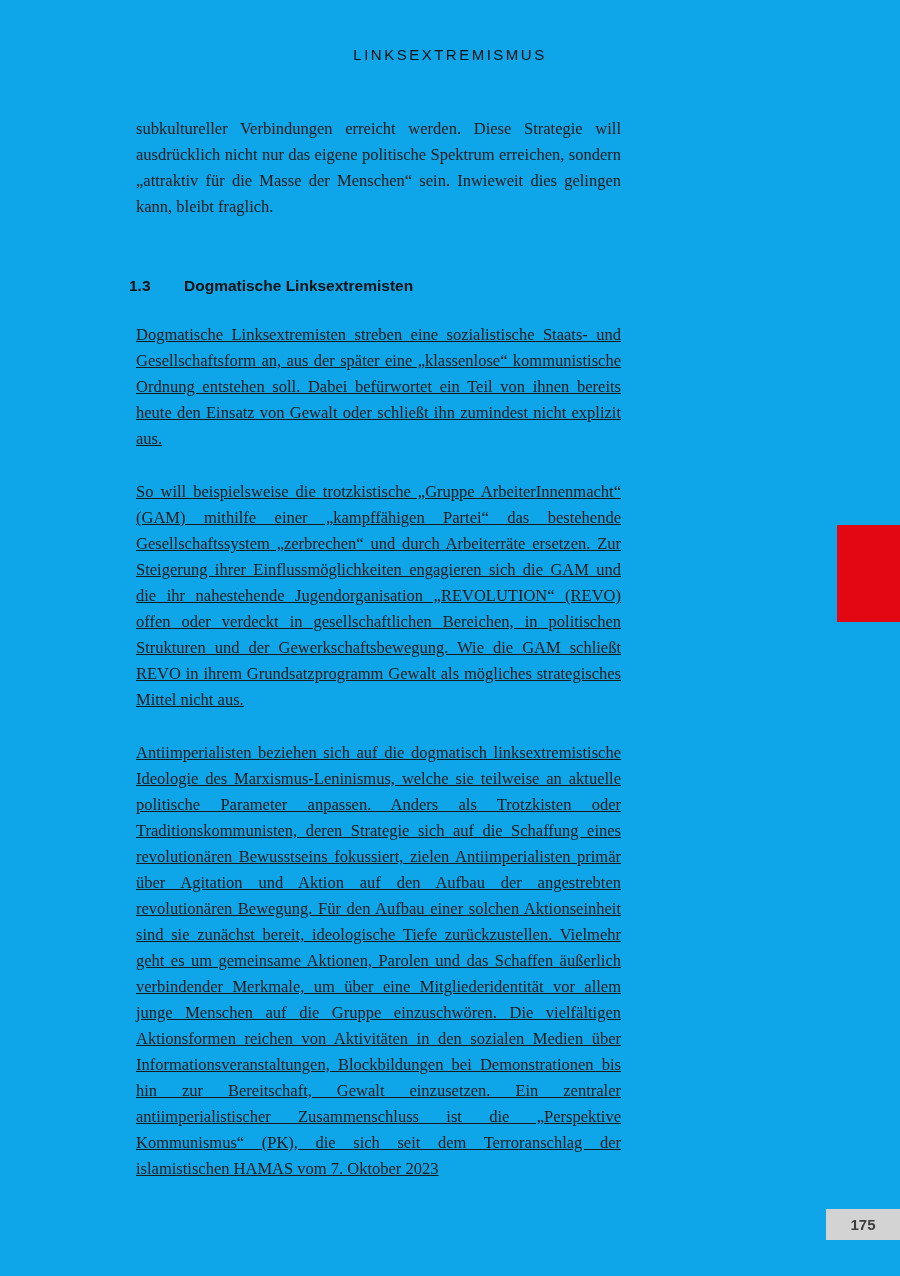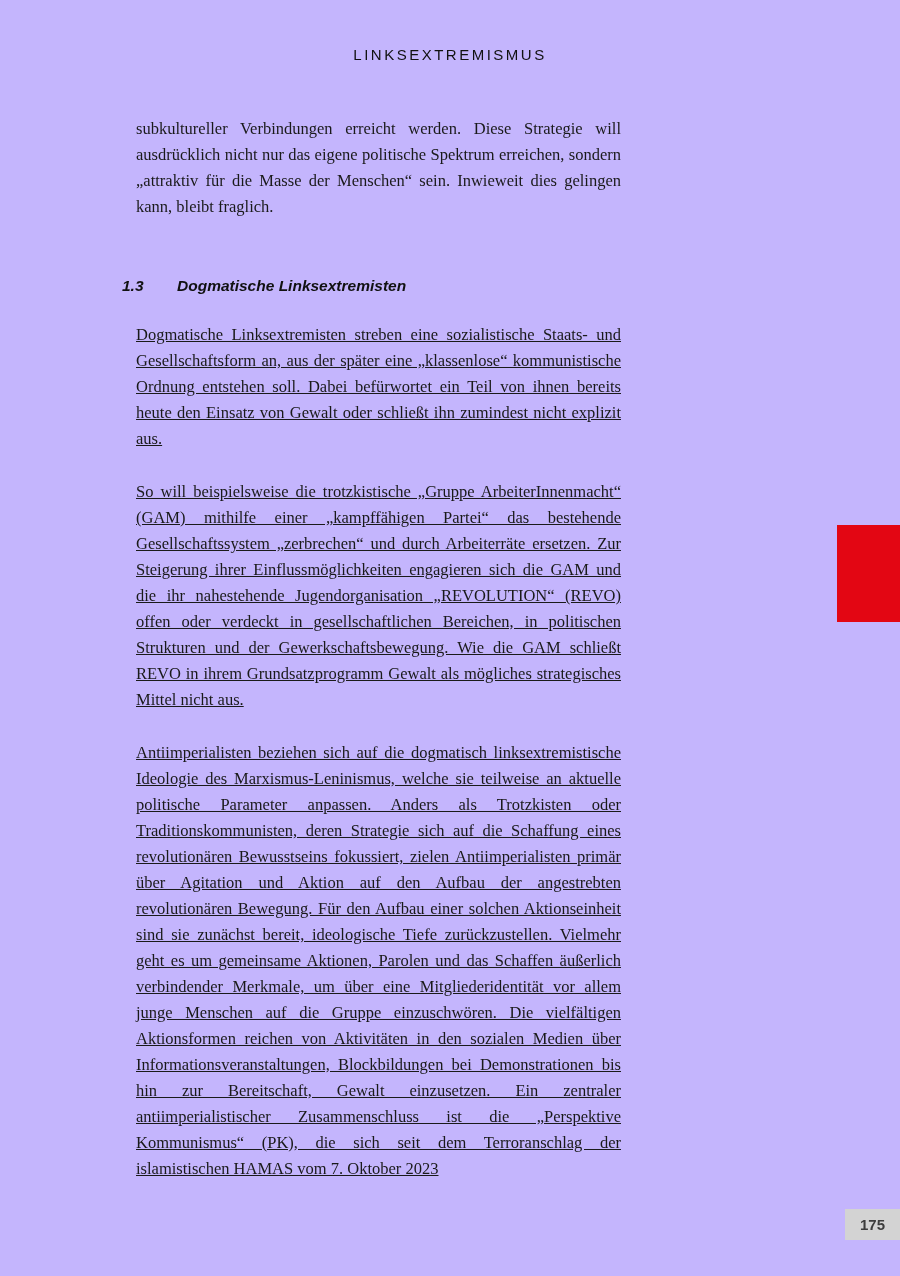--- a/index.html
+++ b/index.html
@@ -5,21 +5,21 @@
   :root{
     --accent-red:#e30613;
     --page-number-bg:#d3d3d3;
     --text:#1a1a1a;
   }
   html,body{margin:0;padding:0;background:#ffffff;}
   .page{
     position:relative;
     width:900px;
     height:1276px;
-    background:#c4b5fd;
+    background:#0ea5e9;
     overflow:hidden;
     color:var(--text);
   }
   .running-header{
     position:absolute;
     top:46px;
     left:0;
     width:900px;
     text-align:center;
     font-family:"Liberation Sans", sans-serif;
@@ -40,23 +40,22 @@
   }
   .main-column p{
     margin:0 0 27px 15px;
   }
   .section-heading{
     font-family:"Liberation Sans", sans-serif;
     font-weight:bold;
     font-size:15.5px;
     line-height:20px;
     text-align:left;
-    margin:56px 0 26px 1px;
+    margin:56px 0 26px 8px;
     color:#111;
-    font-style:italic;
   }
   .section-heading .sec-num{
     display:inline-block;
     width:55px;
   }
   .para-wrap{
     position:relative;
     text-decoration:underline;
   }
   .margin-note{
@@ -76,21 +75,21 @@
     right:0;
     top:525px;
     width:63px;
     height:97px;
     background:var(--accent-red);
   }
   .page-number-box{
     position:absolute;
     right:0;
     top:1209px;
-    width:55px;
+    width:74px;
     height:31px;
     background:var(--page-number-bg);
     display:flex;
     align-items:center;
     justify-content:center;
     font-family:"Liberation Sans", sans-serif;
     font-weight:bold;
     font-size:15px;
     color:#3d3d3d;
   }

